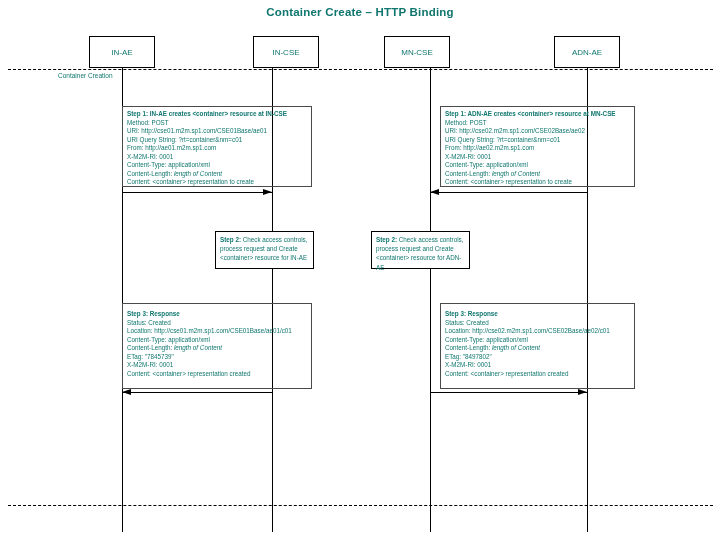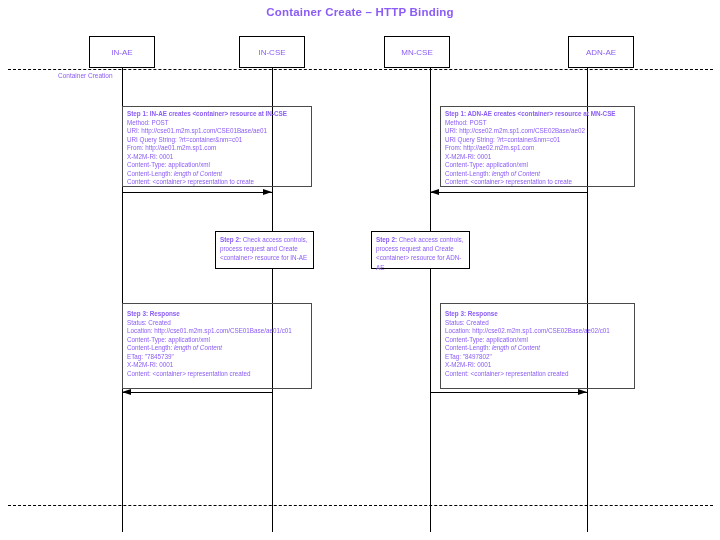--- a/index.html
+++ b/index.html
@@ -1,17 +1,17 @@
 <!DOCTYPE html>
 <html><head>
 <meta charset="utf-8">
 <style>
   html,body{margin:0;padding:0;background:#fff}
   .stage{position:relative;width:720px;height:540px;background:#ffffff;
-         font-family:"Liberation Sans",sans-serif;color:#8b5cf6;overflow:hidden}
+         font-family:"Liberation Sans",sans-serif;color:#0f766e;overflow:hidden}
   .title{position:absolute;top:6px;left:0;width:100%;text-align:center;
          font-size:11.5px;font-weight:bold;letter-spacing:.2px}
   .head{position:absolute;top:36px;width:66px;height:32px;border:1px solid #000;
         background:#fff;display:flex;align-items:center;justify-content:center;
         font-size:8px;box-sizing:border-box;z-index:3}
   .life{position:absolute;top:56px;width:1px;height:476px;background:#000;z-index:1}
   .dash{position:absolute;left:8px;width:705px;height:0;border-top:1px dashed #000;z-index:0}
   .flabel{position:absolute;left:58px;top:72px;font-size:6.5px}
   .block{position:absolute;border:1px solid #4a4a4a;box-sizing:border-box;
          padding:3px 3px 2px 4px;font-size:6.3px;line-height:8.5px;z-index:2}
@@ -26,23 +26,23 @@
         border-bottom:3.5px solid transparent;border-right:9px solid #000;z-index:2}
 </style>
 </head>
 <body>
 
 <div class="stage">
 
   <div class="title">Container Create – HTTP Binding</div>
 
   <div class="head" style="left:89px">IN-AE</div>
-  <div class="head" style="left:239px">IN-CSE</div>
+  <div class="head" style="left:253px">IN-CSE</div>
   <div class="head" style="left:384px">MN-CSE</div>
-  <div class="head" style="left:568px">ADN-AE</div>
+  <div class="head" style="left:554px">ADN-AE</div>
 
   <div class="life" style="left:122px"></div>
   <div class="life" style="left:272px"></div>
   <div class="life" style="left:430px"></div>
   <div class="life" style="left:587px"></div>
 
   <div class="dash" style="top:69px"></div>
   <div class="dash" style="top:505px"></div>
   <div class="flabel">Container Creation</div>
 

